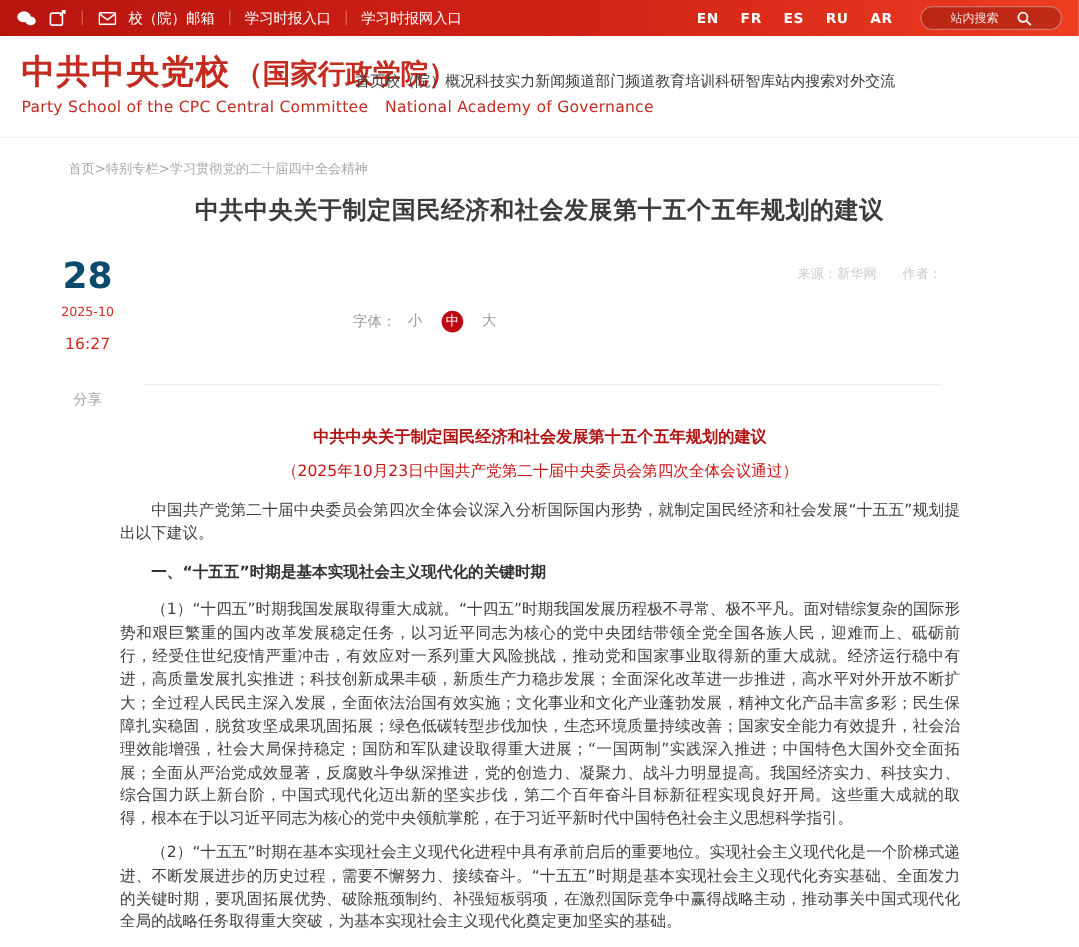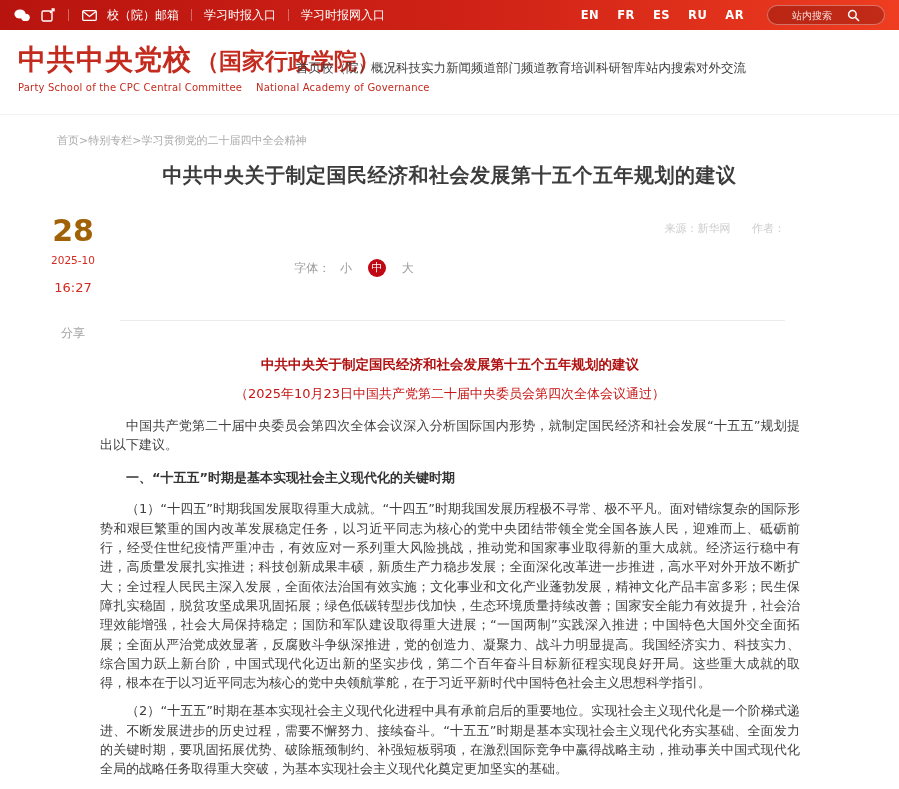--- a/index.html
+++ b/index.html
@@ -26,33 +26,33 @@
   .search-pill .mag { cursor:pointer; display:flex; }
 
   
   .header { position:absolute; left:0; top:30px; width:899px; height:85px; background:#fff;
     border-bottom:1px solid #f2f2f2; }
   .logo { position:absolute; left:18px; top:11px; color:#c42b1f; cursor:pointer; }
   .logo-cn { display:flex; align-items:baseline; }
   .logo-cn .l1 { font-size:28px; font-weight:800; letter-spacing:1px;
     font-family:"DejaVu Serif","Liberation Serif",serif; }
   .logo-cn .l2 { font-size:23px; font-weight:600; margin-left:4px; }
-  .logo-en { display:flex; gap:14px; font-size:10px; margin-top:3px; letter-spacing:.2px; }
+  .logo-en { display:flex; gap:14px; font-size:13px; margin-top:3px; letter-spacing:.2px; }
   .nav { position:absolute; left:296px; top:30px; display:flex; }
   .nav-item { font-size:12.5px; color:#3d3d3d; white-space:nowrap; cursor:pointer; }
 
   
   .breadcrumb { position:absolute; left:57px; top:133px; font-size:11px; color:#a9a9a9; cursor:pointer; }
   .page-title { position:absolute; left:0; top:162px; width:899px; text-align:center;
     font-size:20px; font-weight:bold; color:#3c3c3c; letter-spacing:.5px; }
   .meta { position:absolute; right:114px; top:221px; font-size:11px; color:#cccccc; }
   .meta span { margin-left:18px; }
 
   .date-col { position:absolute; left:40px; top:216px; width:66px; text-align:center; }
-  .date-day { font-size:30px; font-weight:bold; color:#a16207; line-height:1;text-align:center; }
+  .date-day { font-size:30px; font-weight:bold; color:#0c4a6e; line-height:1;text-align:center; }
   .date-ym  { font-size:10.5px; color:#d5281e; margin-top:8px; }
   .date-time{ font-size:13px;  color:#d5281e; margin-top:14px; }
   .share    { font-size:12px; color:#a3a3a3; margin-top:30px; cursor:pointer; }
 
   .font-selector { position:absolute; left:0; top:259px; width:714px; text-align:center;
     font-size:12px; color:#9a9a9a; }
   .font-selector .opt { margin:0 6px; cursor:pointer; }
   .font-opt-mid { display:inline-block; width:18px; height:18px; line-height:18px; border-radius:50%;
     background:#c00714; color:#fff; font-size:11px; text-align:center; vertical-align:middle; }
 

